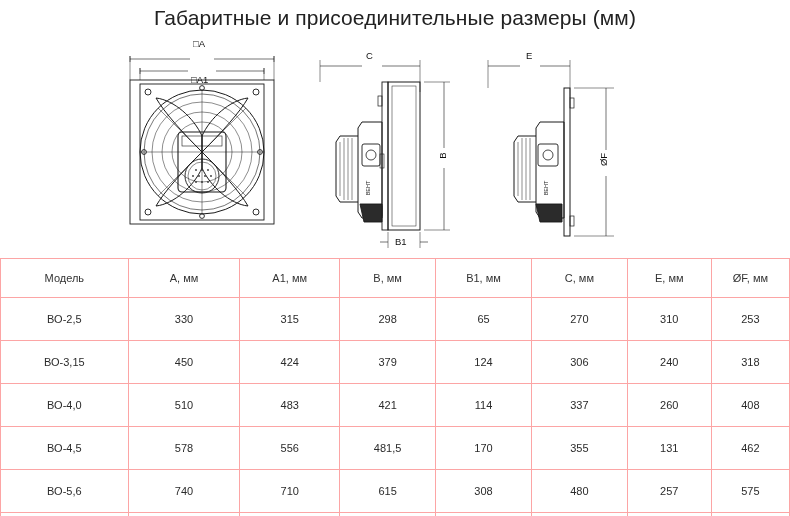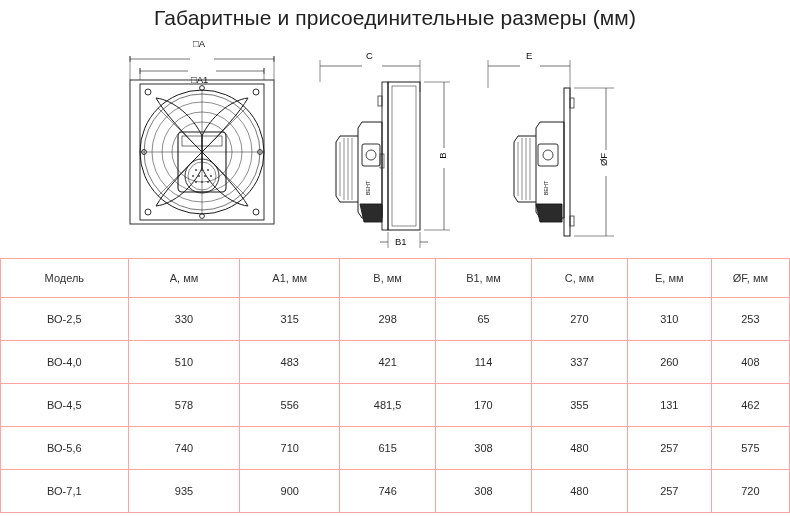--- a/index.html
+++ b/index.html
@@ -281,20 +281,30 @@
         <td class="model-cell">ВО-2,5</td>
         <td>330</td>
         <td>315</td>
         <td>298</td>
         <td>65</td>
         <td>270</td>
         <td>310</td>
         <td>253</td>
       </tr>
       <tr>
+        <td class="model-cell">ВО-3,15</td>
+        <td>450</td>
+        <td>424</td>
+        <td>379</td>
+        <td>124</td>
+        <td>306</td>
+        <td>240</td>
+        <td>318</td>
+      </tr>
+      <tr>
         <td class="model-cell">ВО-4,0</td>
         <td>510</td>
         <td>483</td>
         <td>421</td>
         <td>114</td>
         <td>337</td>
         <td>260</td>
         <td>408</td>
       </tr>
       <tr>

